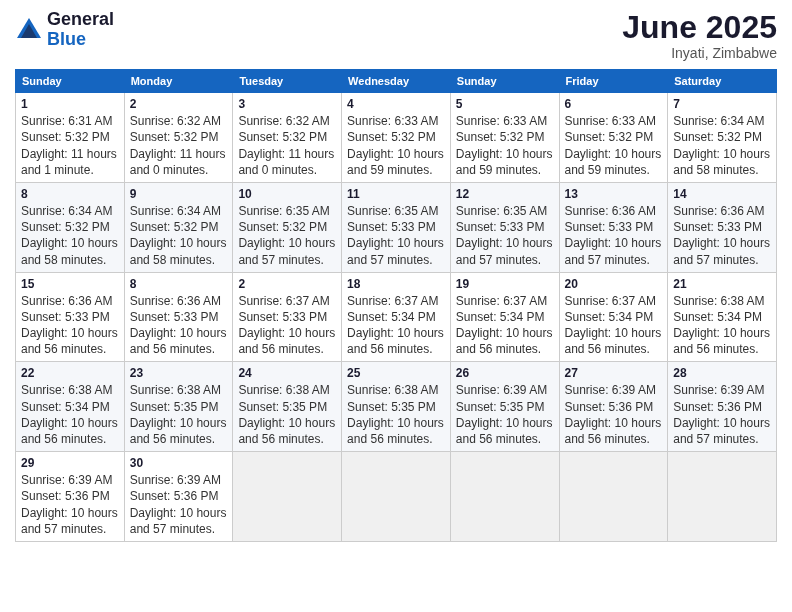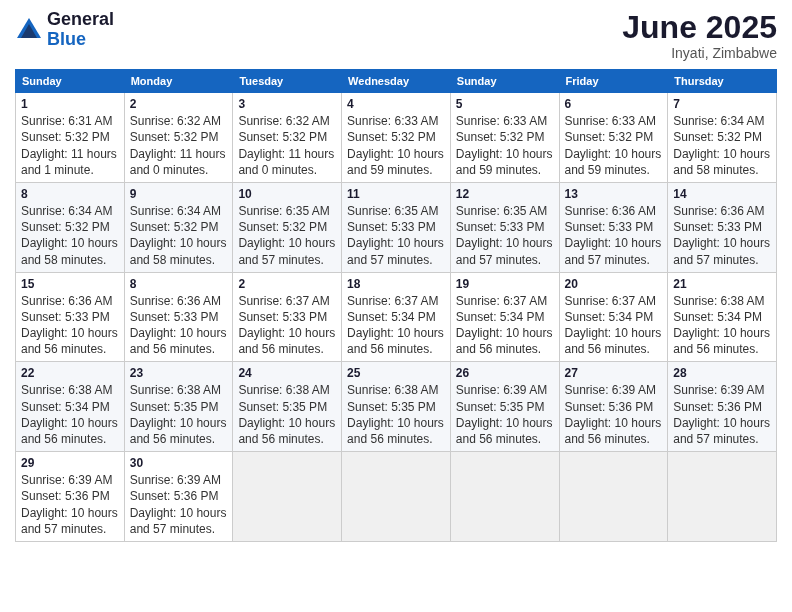--- a/index.html
+++ b/index.html
@@ -119,21 +119,21 @@
 
   <table class="calendar">
     <thead>
       <tr>
         <th>Sunday</th>
         <th>Monday</th>
         <th>Tuesday</th>
         <th>Wednesday</th>
         <th>Sunday</th>
         <th>Friday</th>
-        <th>Thursday</th>
+        <th>Saturday</th>
       </tr>
     </thead>
     <tbody id="calendar-body">
     <tr>
           <td>
         <span class="day-num">1</span>
         <div class="day-info">
           <span>Sunrise: 6:31 AM</span><br>
           <span>Sunset: 5:32 PM</span><br>
           <span>Daylight: 11 hours and 1 minute.</span>

